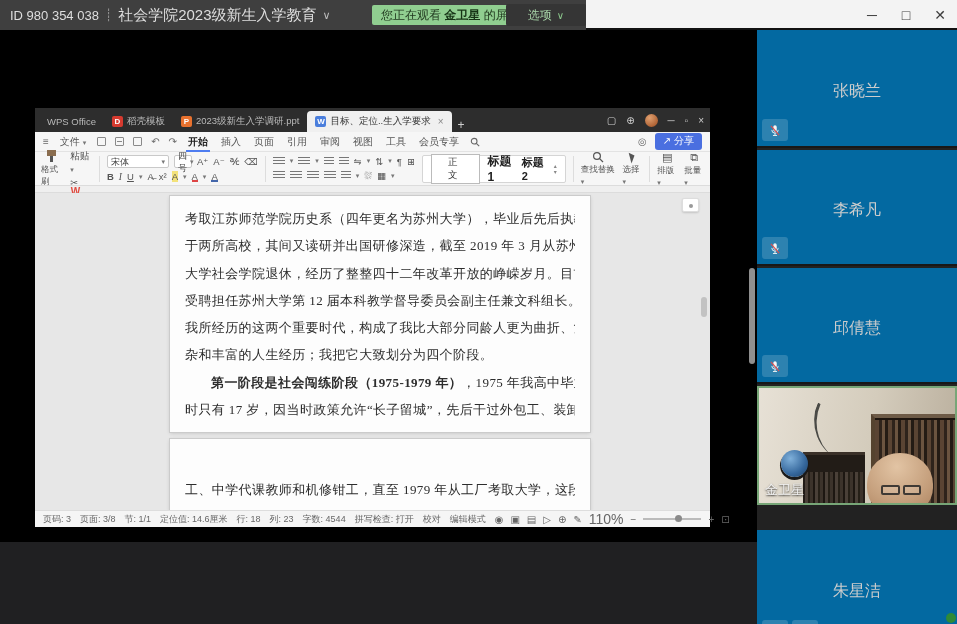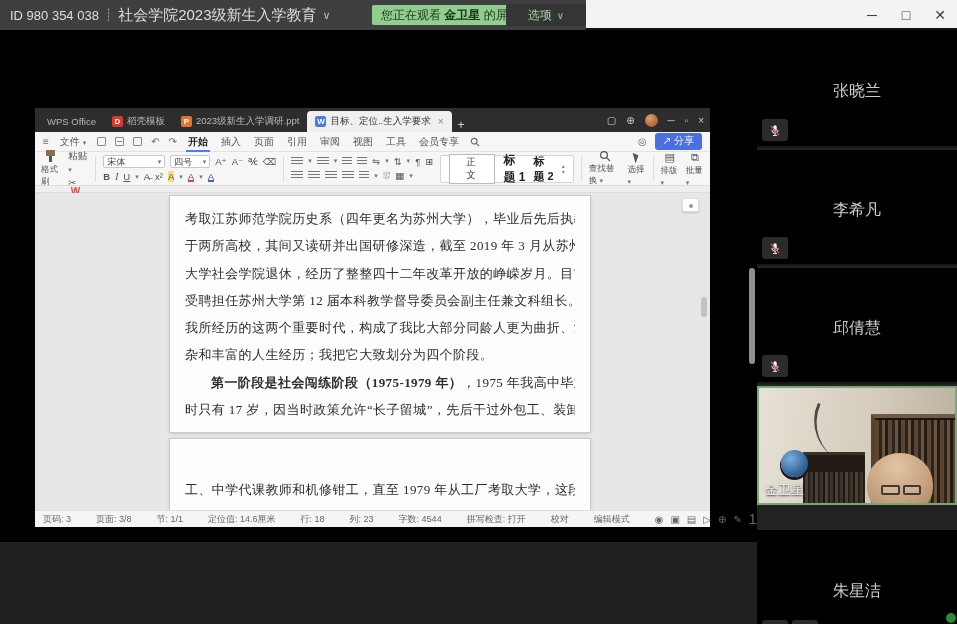--- a/index.html
+++ b/index.html
@@ -78,28 +78,28 @@
   .page1 { top:3px; height:236px; }
   .page2 { top:246px; height:72px; }
   .ptxt { padding:9px 15px 0; font-family:"Liberation Serif","DejaVu Serif",serif; font-size:13px; color:#2d2d2d; letter-spacing:.4px; }
   .dline { white-space:nowrap; overflow:hidden; line-height:27.3px; height:27.3px; }
   .dline.indent { text-indent:26px; }
   .p2txt { padding-top:37px; }
   .doc-fab { position:absolute; right:11px; top:5px; width:17px; height:14px; background:#fff; border:1px solid #ddd; border-radius:2px; box-shadow:0 1px 2px rgba(0,0,0,.15); }
   .doc-fab::after { content:""; position:absolute; left:6px; top:5px; width:4px; height:4px; background:#999; border-radius:50%; }
   .doc-scroll { position:absolute; right:3px; top:104px; width:6px; height:20px; background:#c2c2c2; border-radius:3px; }
   
-  .wps-status { height:17px; background:#f5f5f5; border-top:1px solid #ddd; display:flex; align-items:center; padding:0 8px; gap:25px; font-size:9px; color:#666; white-space:nowrap; }
+  .wps-status { height:17px; background:#f5f5f5; border-top:1px solid #ddd; display:flex; align-items:center; padding:0 8px; gap:9px; font-size:9px; color:#666; white-space:nowrap; }
   .st-right { margin-left:auto; display:flex; align-items:center; gap:7px; font-size:10px; color:#666; }
   .zoom-slider { width:58px; height:2px; background:#bbb; position:relative; }
   .zoom-slider::after { content:""; position:absolute; left:32px; top:-3px; width:7px; height:7px; background:#8a8a8a; border-radius:50%; }
 
   
   .sidebar { position:absolute; left:757px; top:30px; width:200px; height:594px; background:#222; }
-  .vtile { position:absolute; left:0; width:200px; background:#000000; border-bottom:2px solid #181818; }
+  .vtile { position:absolute; left:0; width:200px; background:#0369a1; border-bottom:2px solid #181818; }
   .vtile-name { position:absolute; left:0; right:0; top:44%; text-align:center; color:#cdcdcd; font-size:16px; }
   .corner-badges { position:absolute; left:5px; bottom:5px; display:flex; gap:4px; }
   .badge-sq { width:26px; height:22px; background:rgba(255,255,255,.17); border-radius:3px; display:flex; align-items:center; justify-content:center; }
   
   .vtile.video { border:2px solid #77a677; overflow:hidden; }
   .v-wall { position:absolute; inset:0; background:linear-gradient(100deg,#e7e1d6 0%,#d4ccbc 55%,#b9ae9c 100%); }
   .v-wire { position:absolute; left:48px; top:22px; width:46px; height:44px; border-left:3px solid #4a4a46; border-bottom-left-radius:46px; transform:rotate(24deg); }
   .v-shelf { position:absolute; right:-4px; top:26px; width:88px; height:100px;
     background:repeating-linear-gradient(90deg,#5a4433 0 4px,#2e231b 4px 7px,#6b5440 7px 10px,#241b14 10px 13px);
     border-top:4px solid #6e5b47; border-left:4px solid #55432f; box-shadow:inset 0 26px 0 -24px #1c140e, inset 0 56px 0 -54px #1c140e; }
@@ -213,21 +213,21 @@
               <span>✂</span>
             </div>
         </div>
         <div class="rsep"></div>
         <div class="rrows">
           <div class="rrow">
             <span class="selbox" style="width:62px">
                 <span>宋体</span>
                 <span class="dv" style="margin-left:auto">▾</span>
               </span>
-            <span class="selbox" style="width:40px">
+            <span class="selbox" style="width:18px">
                 <span>四号</span>
                 <span class="dv" style="margin-left:auto">▾</span>
               </span>
             <span>A⁺</span>
             <span>A⁻</span>
             <span>℀</span>
             <span>⌫</span>
           </div>
           <div class="rrow">
             <span class="fmt-b">B</span>

